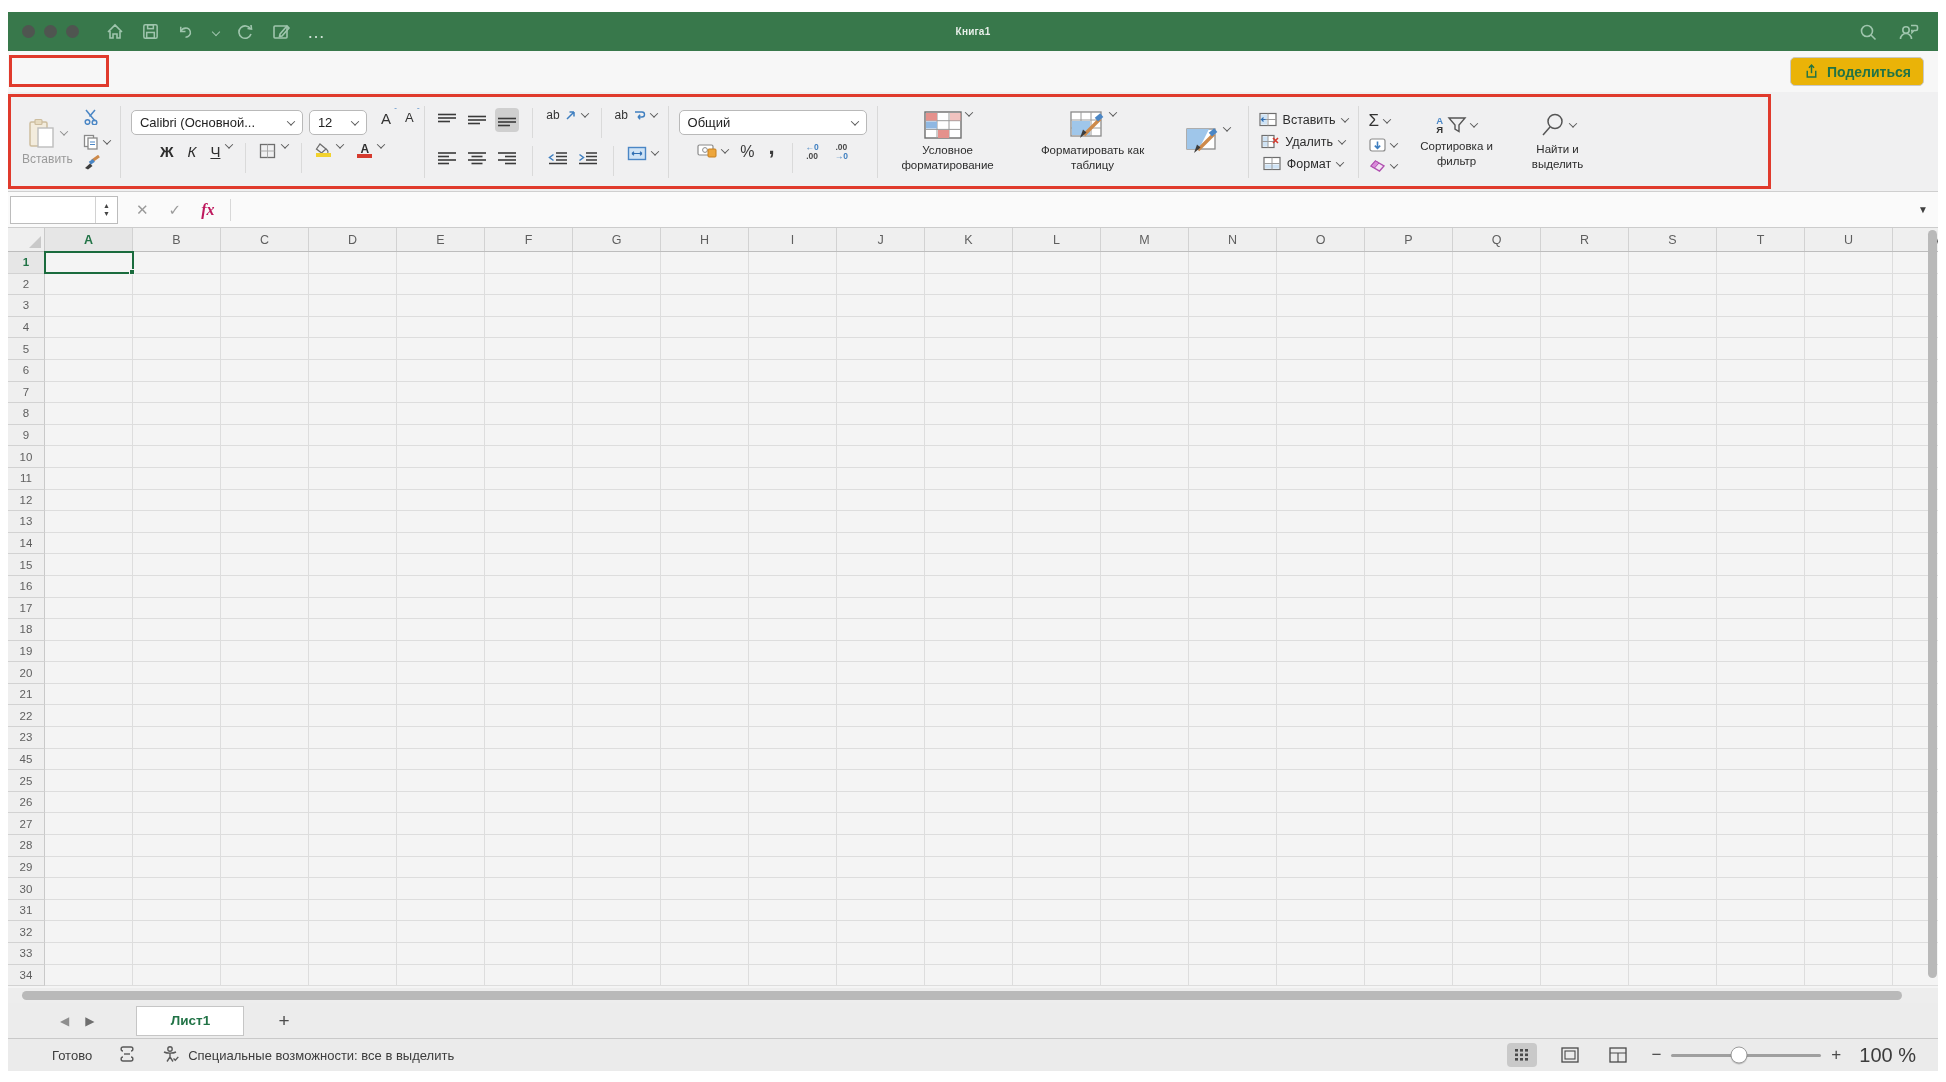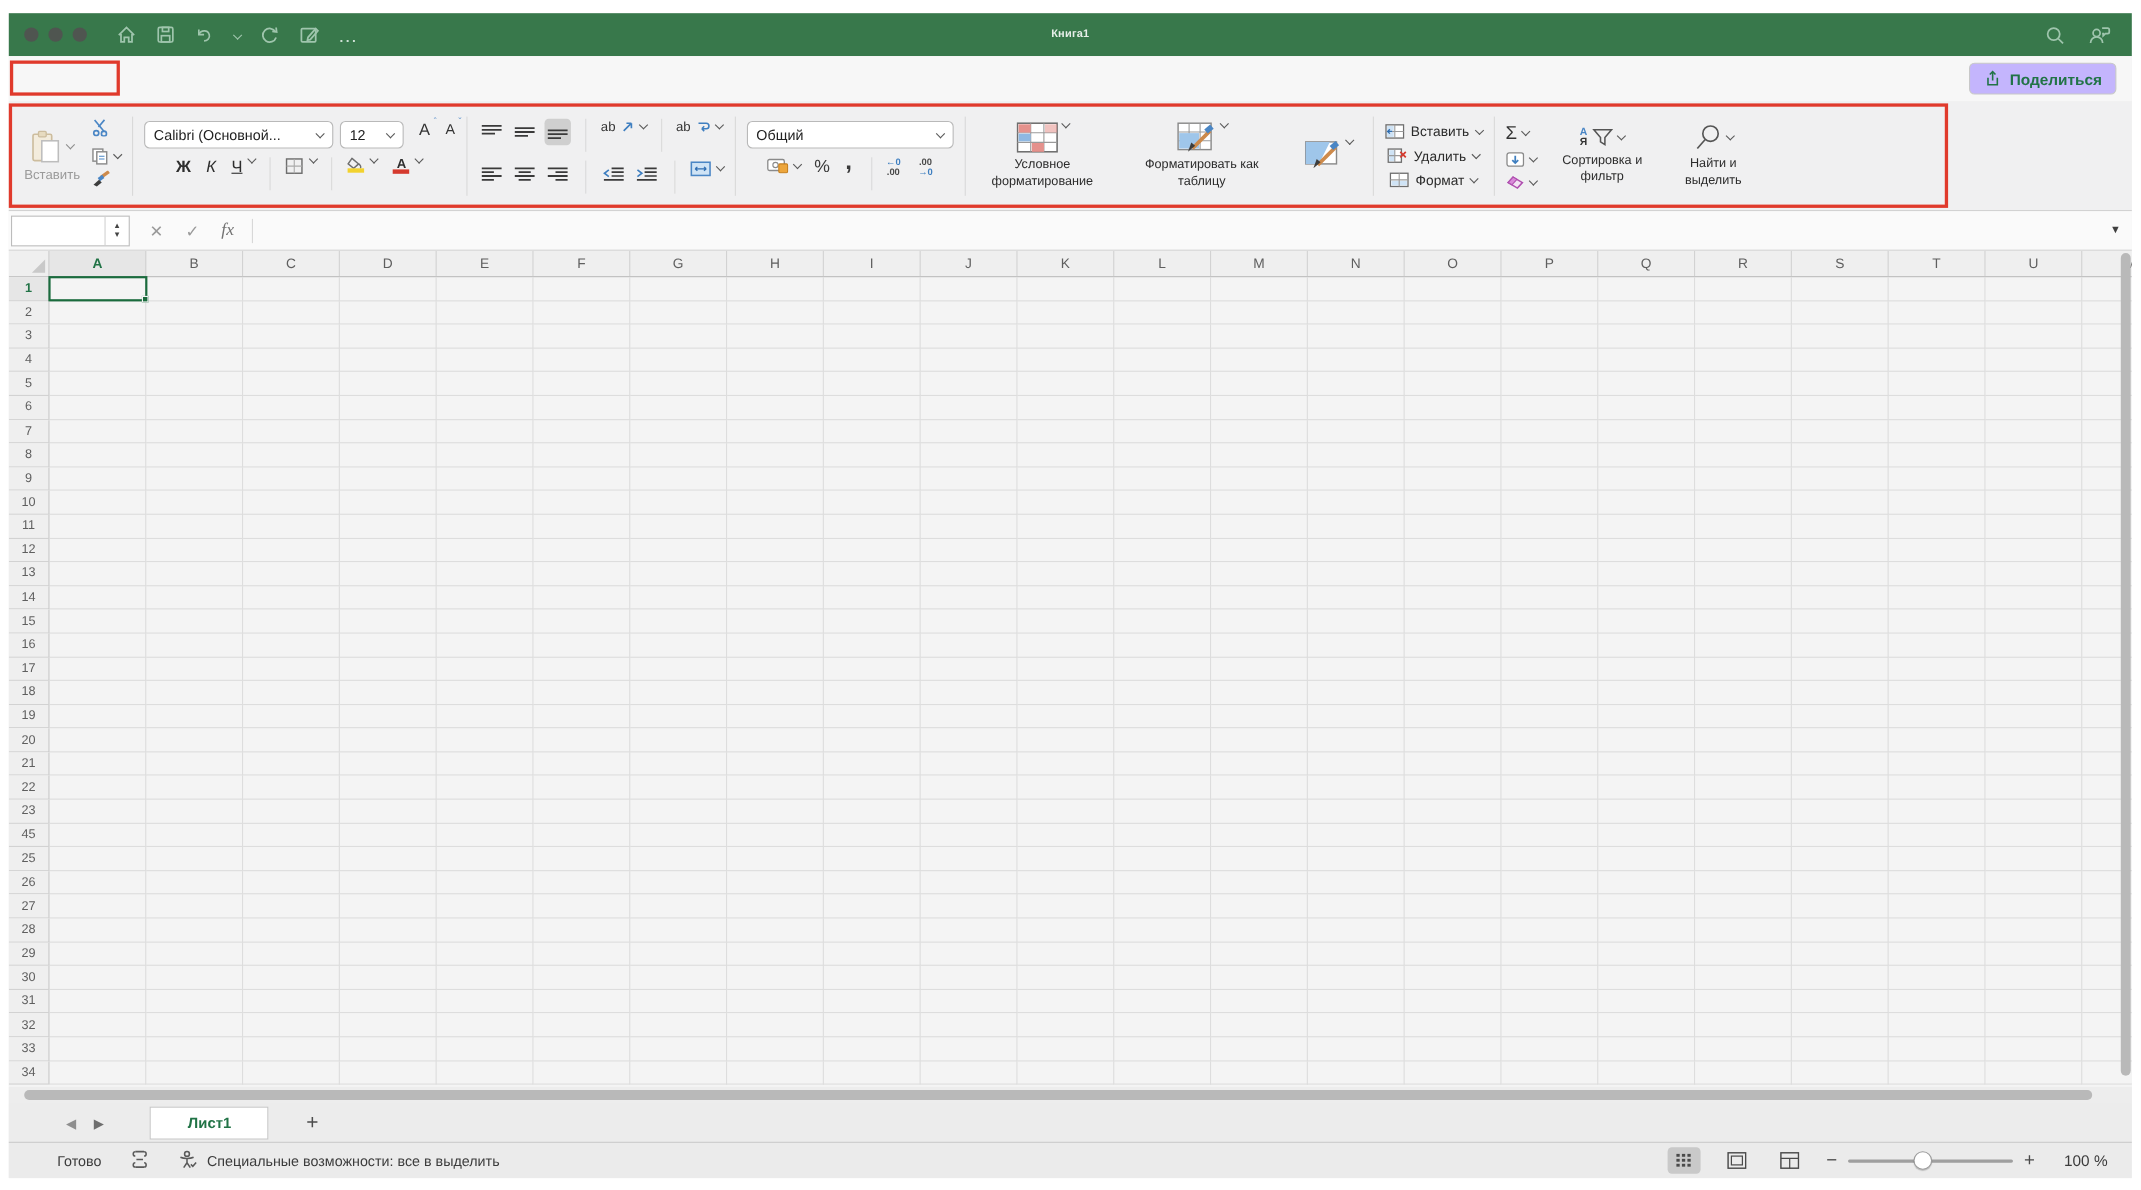--- a/index.html
+++ b/index.html
@@ -16,21 +16,21 @@
   .tb-title { position:absolute; left:50%; transform:translateX(-50%); color:#e7efe9; font-weight:bold; font-size:10px; letter-spacing:.2px; }
   .tb-right { position:absolute; right:18px; display:flex; gap:20px; align-items:center; }
   .tb-chev { width:6px; height:6px; border-right:1.4px solid #9fc5ad; border-bottom:1.4px solid #9fc5ad; transform:rotate(45deg); margin-left:2px; }
   .tb-dots { color:#cfe2d6; font-size:18px; letter-spacing:2px; line-height:10px; }
 
   
   .tabrow { position:relative; height:41px; background:#f7f7f7; display:flex; align-items:center; }
   .tabs { display:flex; align-items:center; margin-left:18px; gap:36px; }
   .rtab { font-size:15px; font-weight:600; color:#222; white-space:nowrap; cursor:default; }
   .tab-annotation { position:absolute; left:1px; top:4px; width:100px; height:32px; border:3px solid #e03a2c; pointer-events:none; z-index:6; }
-  .share-btn { position:absolute; right:14px; top:6px; height:29px; padding:0 12px; background:#c4b5fd; border:1px solid #c8c8c8; border-radius:5px; display:flex; align-items:center; gap:7px; color:#217346; font-size:14px; font-weight:600; }
+  .share-btn { position:absolute; right:14px; top:6px; height:29px; padding:0 12px; background:#eab308; border:1px solid #c8c8c8; border-radius:5px; display:flex; align-items:center; gap:7px; color:#217346; font-size:14px; font-weight:600; }
   .share-btn svg { stroke:#217346; fill:none; stroke-width:1.7; }
 
   
   .ribbon { position:relative; height:100px; background:#f0f0f1; border-bottom:1px solid #cfcfcf; display:flex; align-items:center; padding-left:14px; }
   .ribbon-annotation { position:absolute; left:0; top:2px; width:1763px; height:95px; border:3px solid #e03a2c; pointer-events:none; z-index:6; }
   .vsep { width:1px; align-self:center; height:72px; background:#d9d9d9; margin:0 10px; flex:none; }
   .vsep-s { width:1px; height:30px; background:#dadada; margin:0 7px; flex:none; }
   .chv { display:inline-block; width:6px; height:6px; border-right:1.4px solid #5a5a5a; border-bottom:1.4px solid #5a5a5a; transform:rotate(45deg) translate(-1px,-1px); flex:none; }
   .grp { display:flex; align-items:center; flex:none; }
   .col2 { display:flex; flex-direction:column; justify-content:center; gap:8px; }
@@ -68,21 +68,21 @@
   .dec-ic { display:flex; flex-direction:column; line-height:1; align-items:center; font-size:8.5px; font-weight:bold; color:#4a4a4a; }
   .dec-ic .bluearr { color:#3f7fc0; }
   .sort-glyph { display:flex; flex-direction:column; line-height:1; font-size:9.5px; font-weight:bold; }
   .sort-glyph .a1 { color:#4a86c5; } .sort-glyph .a2 { color:#333; }
 
   
   .fbar { height:36px; background:#fafafa; border-bottom:1px solid #cccccc; display:flex; align-items:center; position:relative; }
   .namebox { width:108px; height:28px; margin-left:2px; background:#fff; border:1px solid #bcbcbc; display:flex; align-items:center; justify-content:flex-end; }
   .spinner { border-left:1px solid #d2d2d2; height:100%; width:22px; display:flex; flex-direction:column; align-items:center; justify-content:center; gap:1px; color:#444; font-size:7px; line-height:1; }
   .fbtns { display:flex; align-items:center; gap:20px; margin-left:18px; color:#9a9a9a; font-size:15px; }
-  .fx { font-family:"Liberation Serif","DejaVu Serif",serif; font-style:italic; font-weight:normal; color:#737373; font-size:16px; }
+  .fx { font-family:"Liberation Serif","DejaVu Serif",serif; font-style:italic; font-weight:bold; color:#be185d; font-size:16px; }
   .fsep { width:1px; height:22px; background:#d8d8d8; margin-left:16px; }
   .fexpand { position:absolute; right:10px; color:#3f3f3f; font-size:10px; }
 
   
   .sheet { position:relative; height:760px; background:#f4f4f4; overflow:hidden; }
   .colhdrs { display:flex; height:24px; background:#efefef; border-bottom:1px solid #bdbdbd; }
   .cornerbox { width:37px; flex:none; border-right:1px solid #c9c9c9; position:relative; background:#efefef; }
   .cornerbox:after { content:""; position:absolute; right:3px; bottom:3px; border-style:solid; border-width:0 0 12px 12px; border-color:transparent transparent #c9c9c9 transparent; }
   .colhdr { width:88px; flex:none; border-right:1px solid #d2d2d2; color:#5f5f5f; font-size:12.5px; display:flex; align-items:center; justify-content:center; }
   .colhdr.sel { color:#217346; background:#e6e6e6; font-weight:bold; }
@@ -105,21 +105,21 @@
   .statusbar { height:32px; background:#ebebeb; display:flex; align-items:center; font-size:13px; color:#3c3c3c; position:relative; }
   .st-left { display:flex; align-items:center; gap:26px; margin-left:44px; }
   .st-ic svg { stroke:#5a5a5a; fill:none; stroke-width:1.4; }
   .st-right { position:absolute; right:22px; display:flex; align-items:center; gap:18px; }
   .viewbtn { width:30px; height:24px; border-radius:4px; display:flex; align-items:center; justify-content:center; }
   .viewbtn.active { background:#c9c9c9; }
   .zoomwrap { display:flex; align-items:center; gap:10px; }
   .ztrack { position:relative; width:150px; height:3px; background:#9f9f9f; border-radius:2px; }
   .zthumb { position:absolute; left:45%; top:50%; transform:translate(-50%,-50%); width:17px; height:17px; background:#fff; border:1px solid #9c9c9c; border-radius:50%; box-shadow:0 1px 1px rgba(0,0,0,.2); }
   .zpm { font-size:17px; color:#4a4a4a; }
-  .zval { font-size:14px; color:#3c3c3c; min-width:48px; text-align:right; }
+  .zval { font-size:20px; color:#3c3c3c; min-width:48px; text-align:right; }
 </style>
 </head>
 <body>
 
 <div class="window">
 
   <div class="titlebar">
     <div class="lights">
       <div class="light"></div>
       <div class="light"></div>

